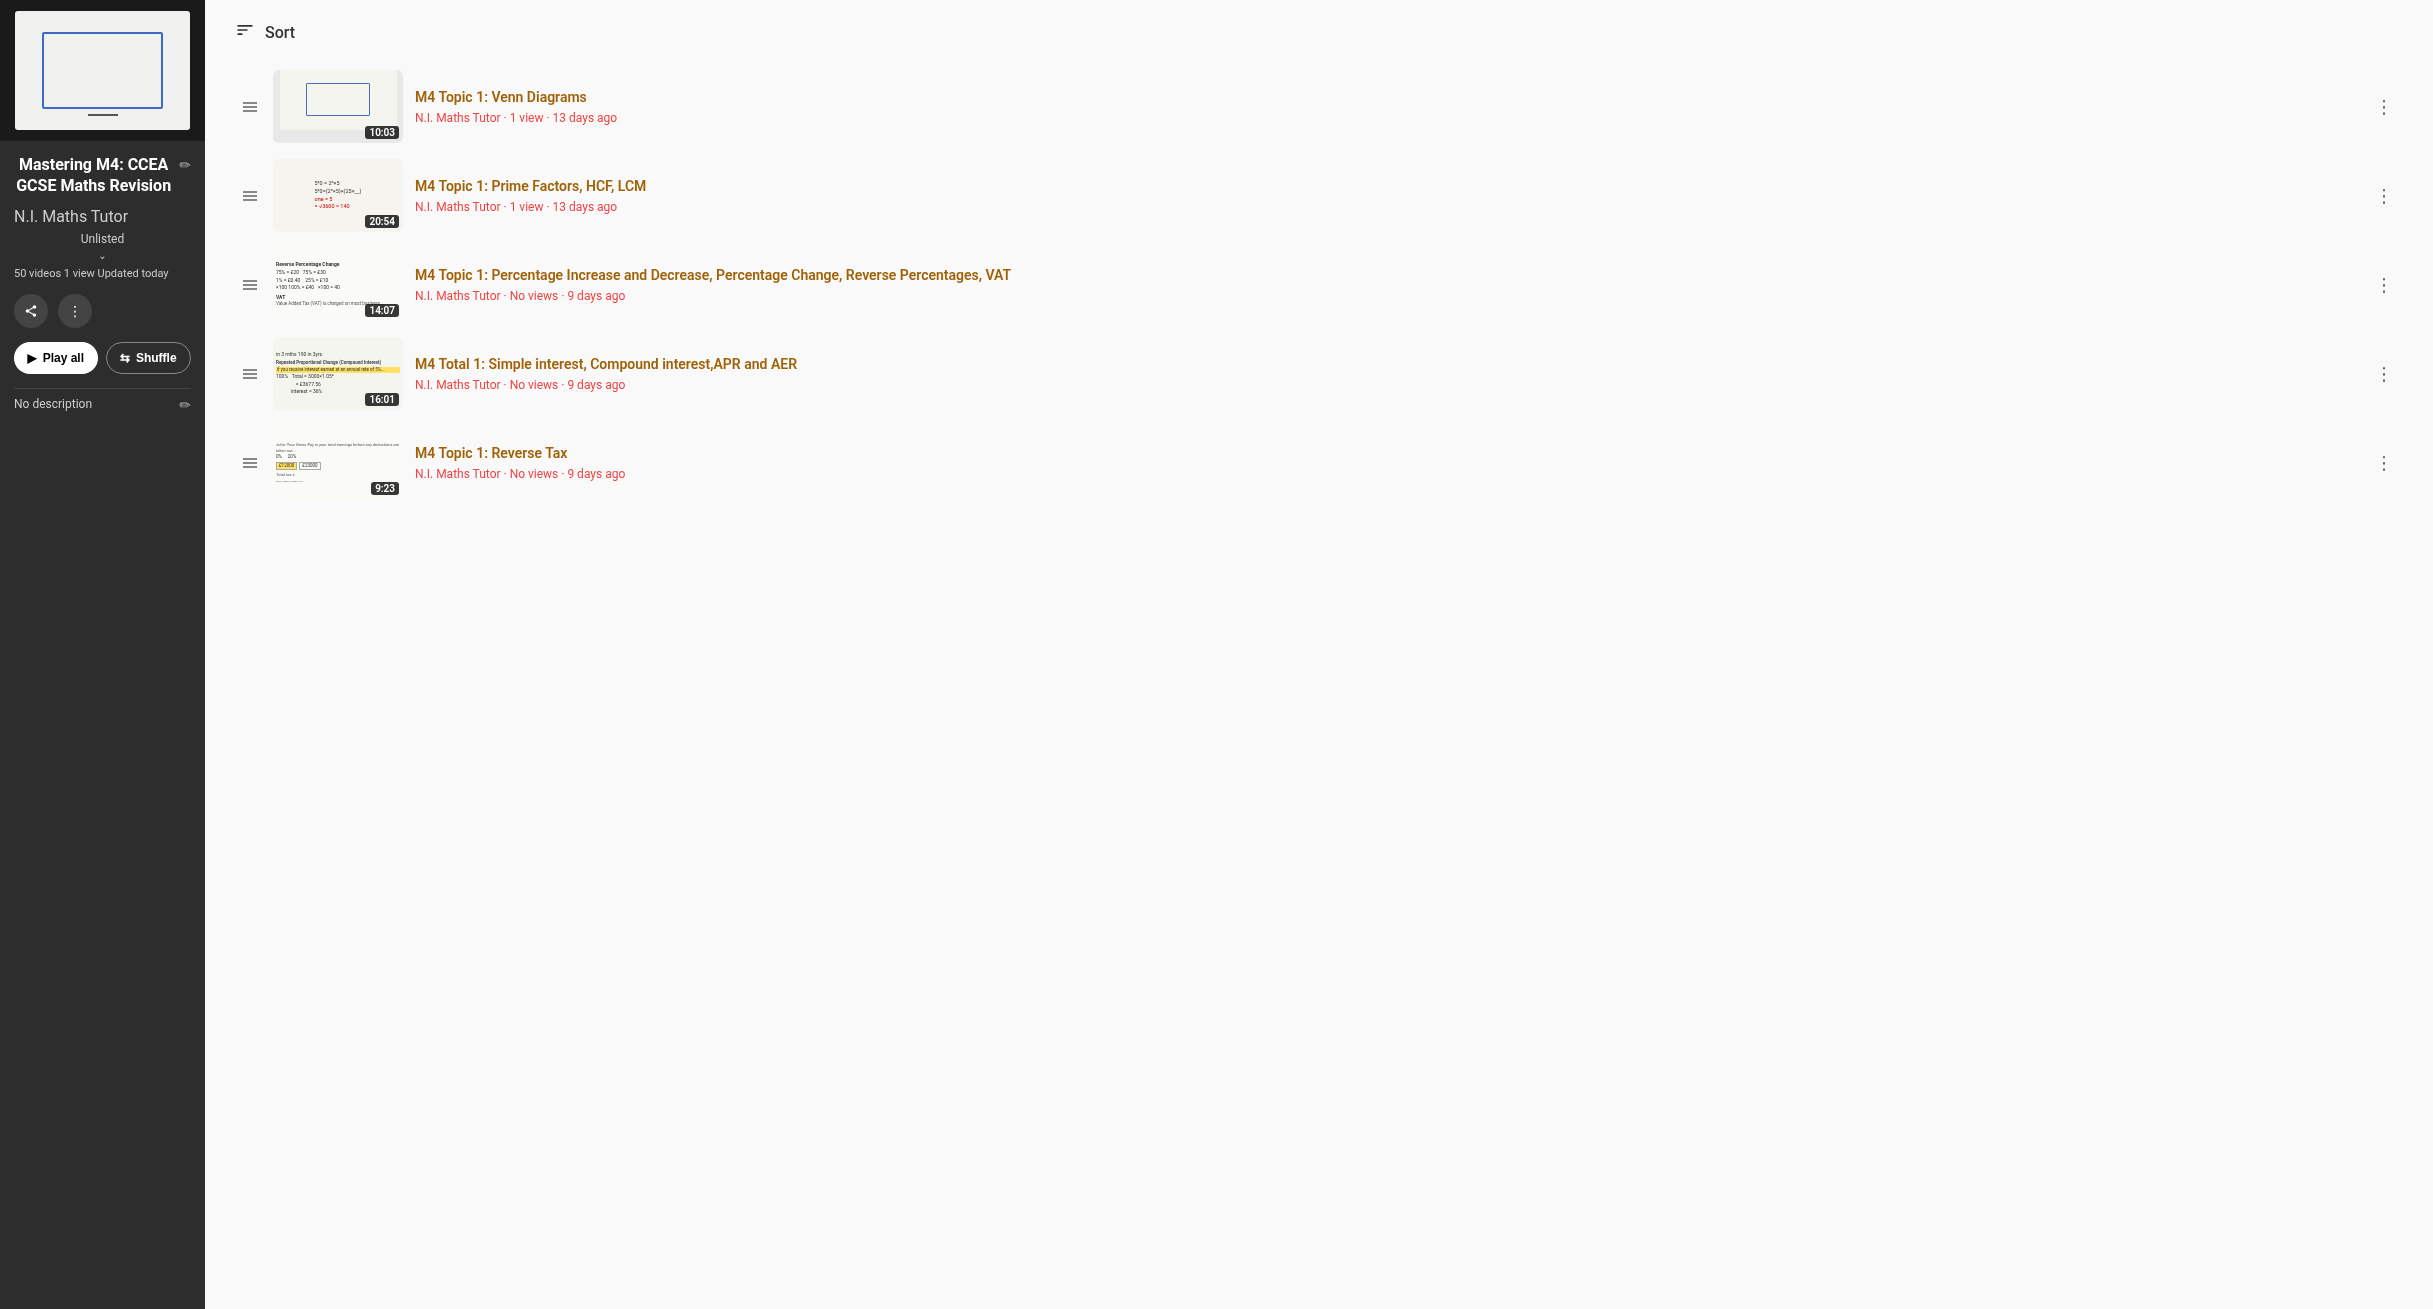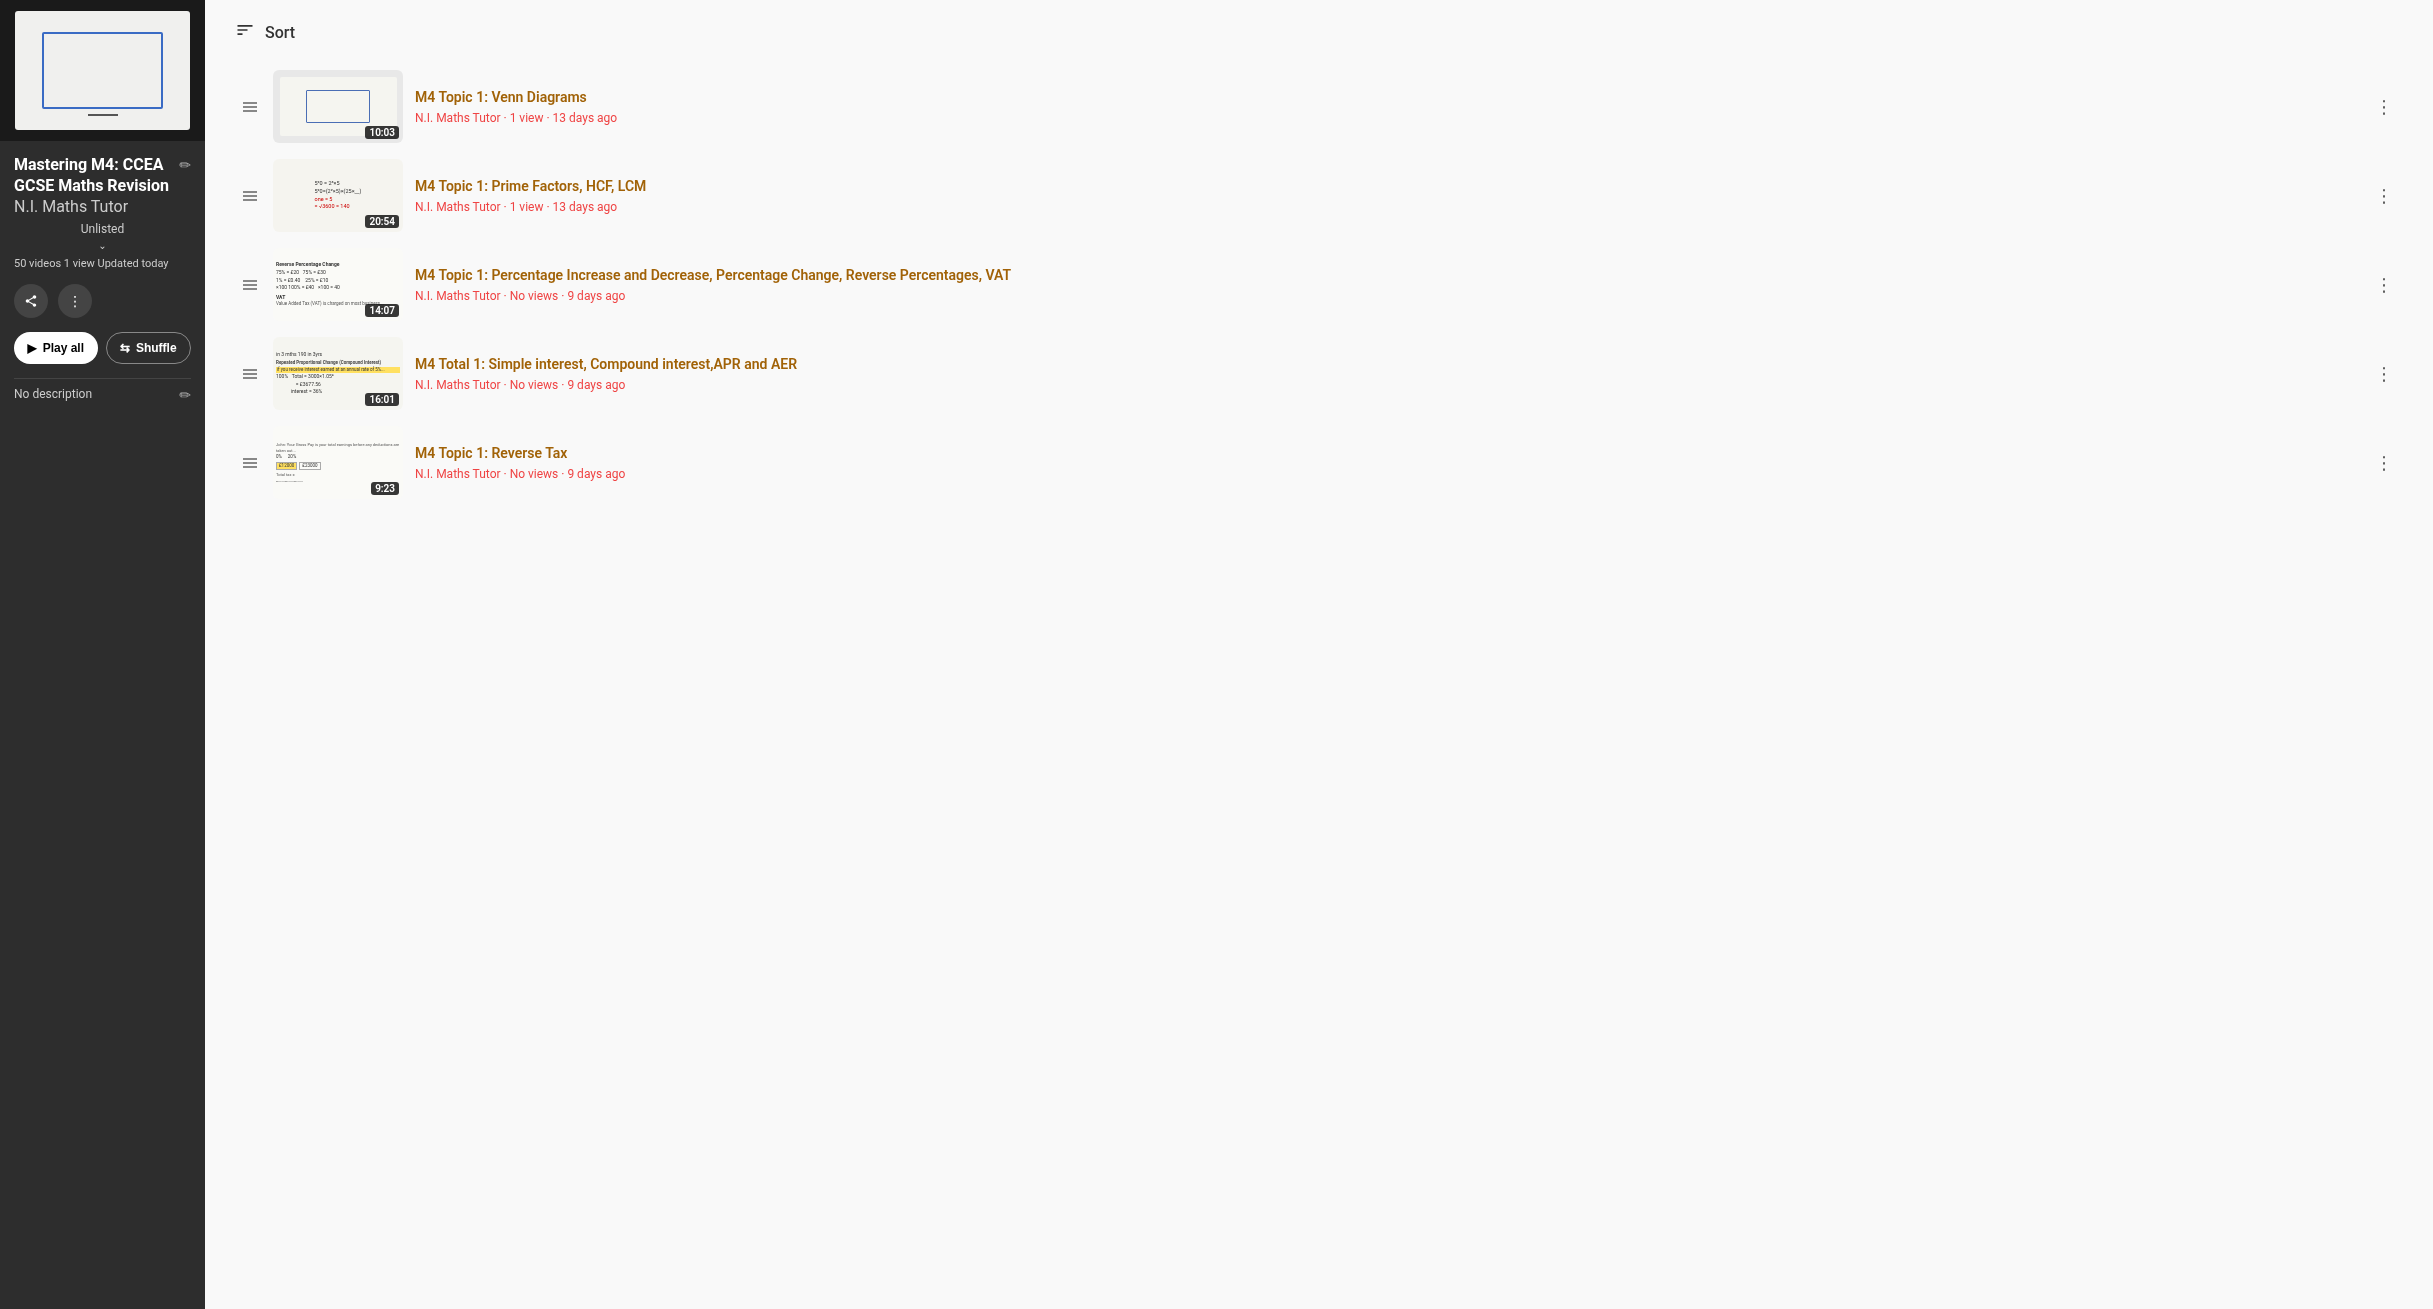--- a/index.html
+++ b/index.html
@@ -62,20 +62,22 @@
 
     .panel-content {
       padding: 14px 14px 0 14px;
       flex: 1;
     }
 
     .playlist-title-row {
       display: flex;
       align-items: flex-start;
       justify-content: space-between;
+      margin-bottom: 10px;
+      text-align: center;
     }
 
     .playlist-title {
       font-size: 16px;
       font-weight: 700;
       line-height: 1.3;
       color: #fff;
       flex: 1;
     }
 
@@ -242,21 +244,21 @@
 
     .video-thumb-wrap {
       position: relative;
       min-width: 130px;
       width: 130px;
       height: 73px;
       border-radius: 6px;
       overflow: hidden;
       background: #e8e8e8;
       display: flex;
-      align-items: center;
+      align-items: flex-start;
       justify-content: center;
     }
 
     .video-thumb-sketch {
       width: 90%;
       height: 82%;
       background: #f0efed;
       display: flex;
       align-items: center;
       justify-content: center;

